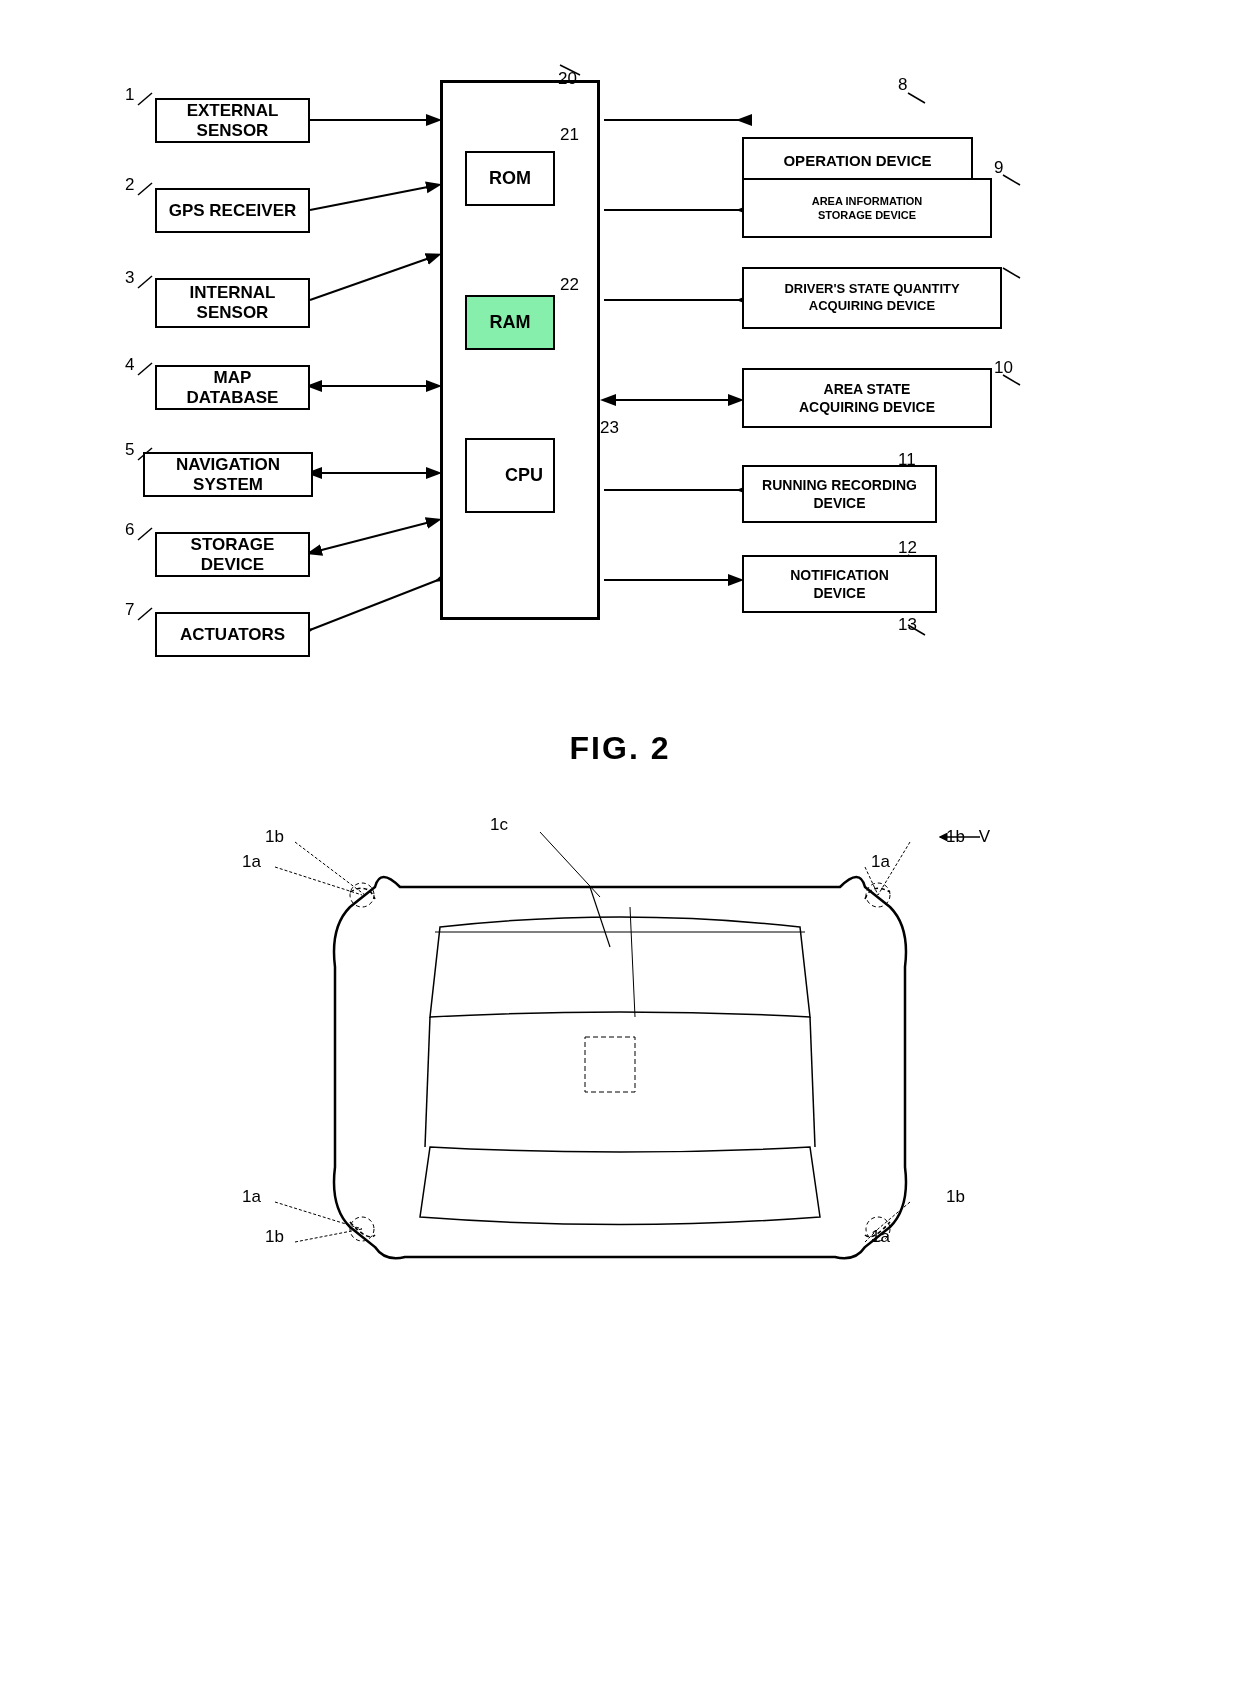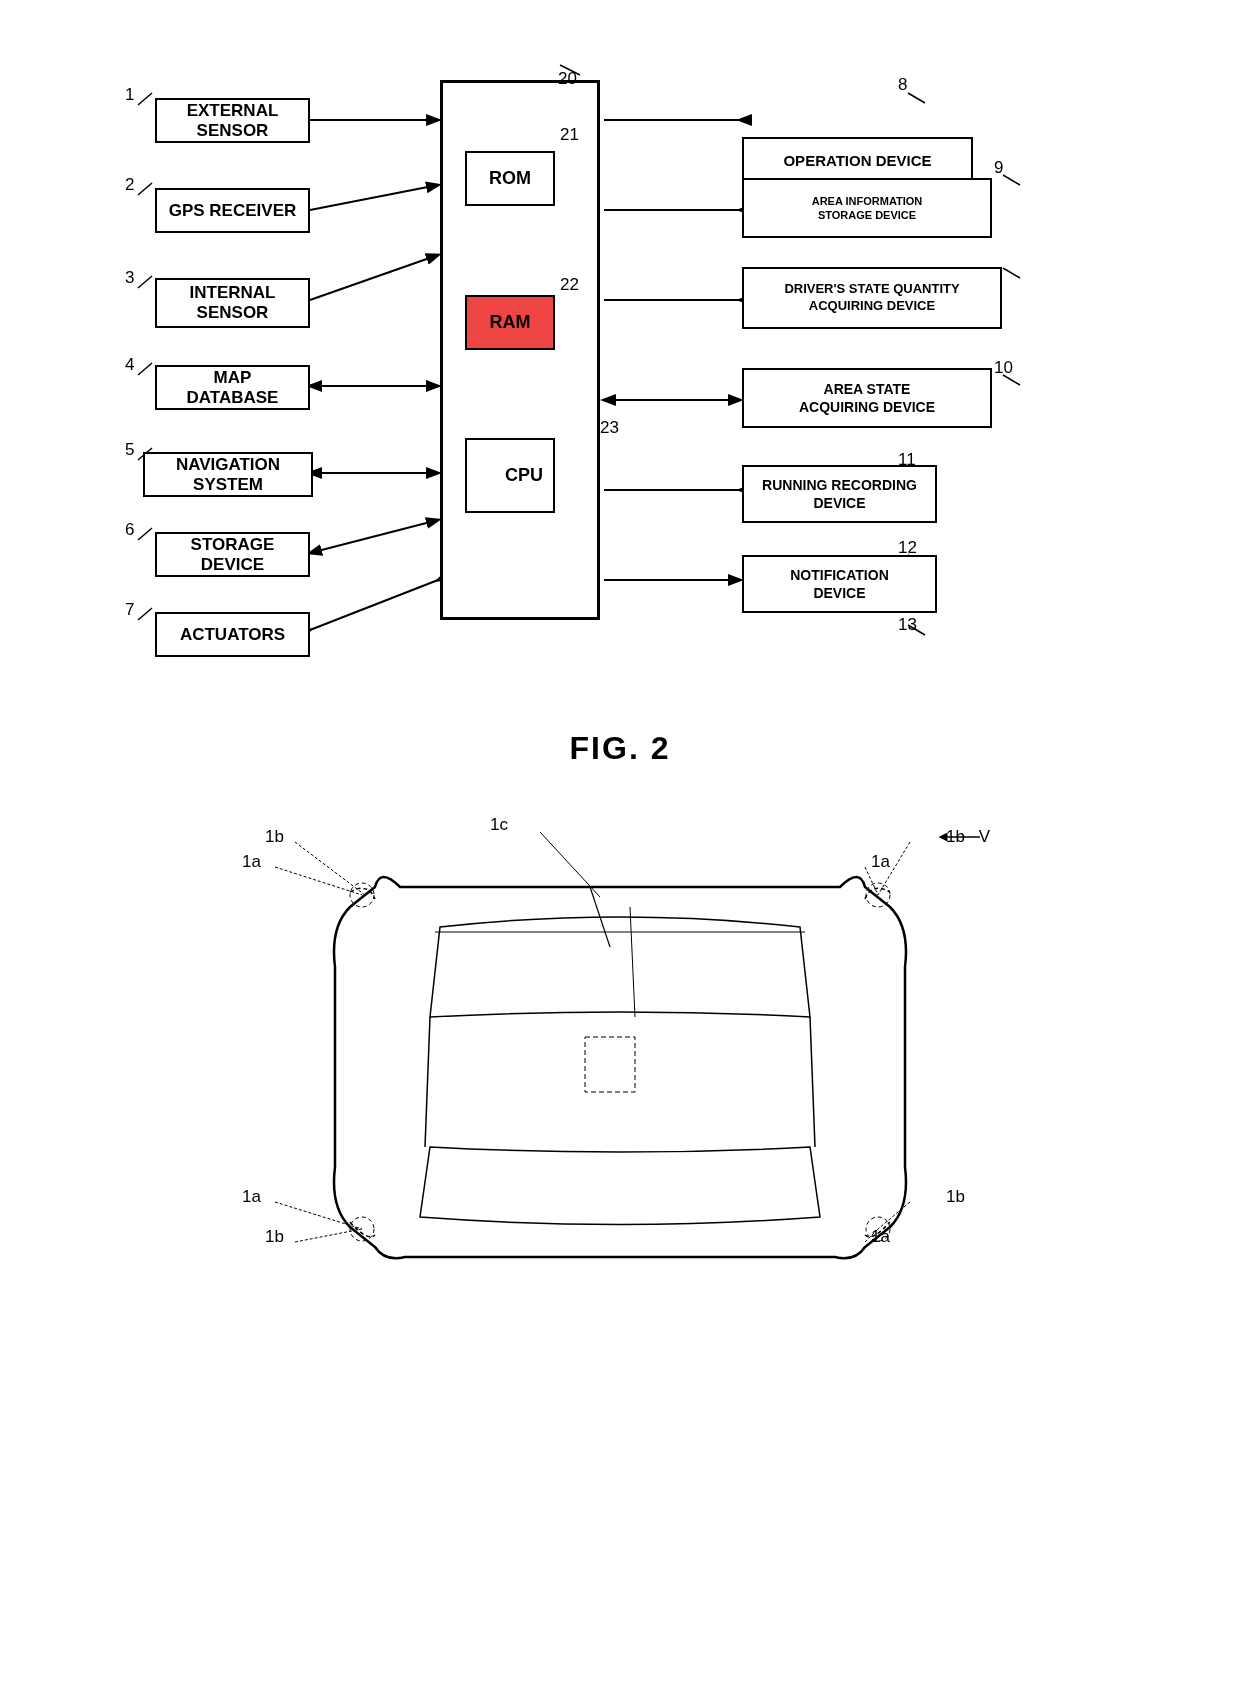--- a/index.html
+++ b/index.html
@@ -80,21 +80,21 @@
       left: 15px;
       top: 210px;
       width: 90px;
       height: 55px;
       border: 2px solid #000;
       display: flex;
       align-items: center;
       justify-content: center;
       font-size: 18px;
       font-weight: bold;
-      background: #ef4444;
+      background: #86efac;
     }
 
     .cpu-box {
       position: absolute;
       left: 15px;
       top: 355px;
       width: 90px;
       height: 75px;
       border: 2px solid #000;
       display: flex;

